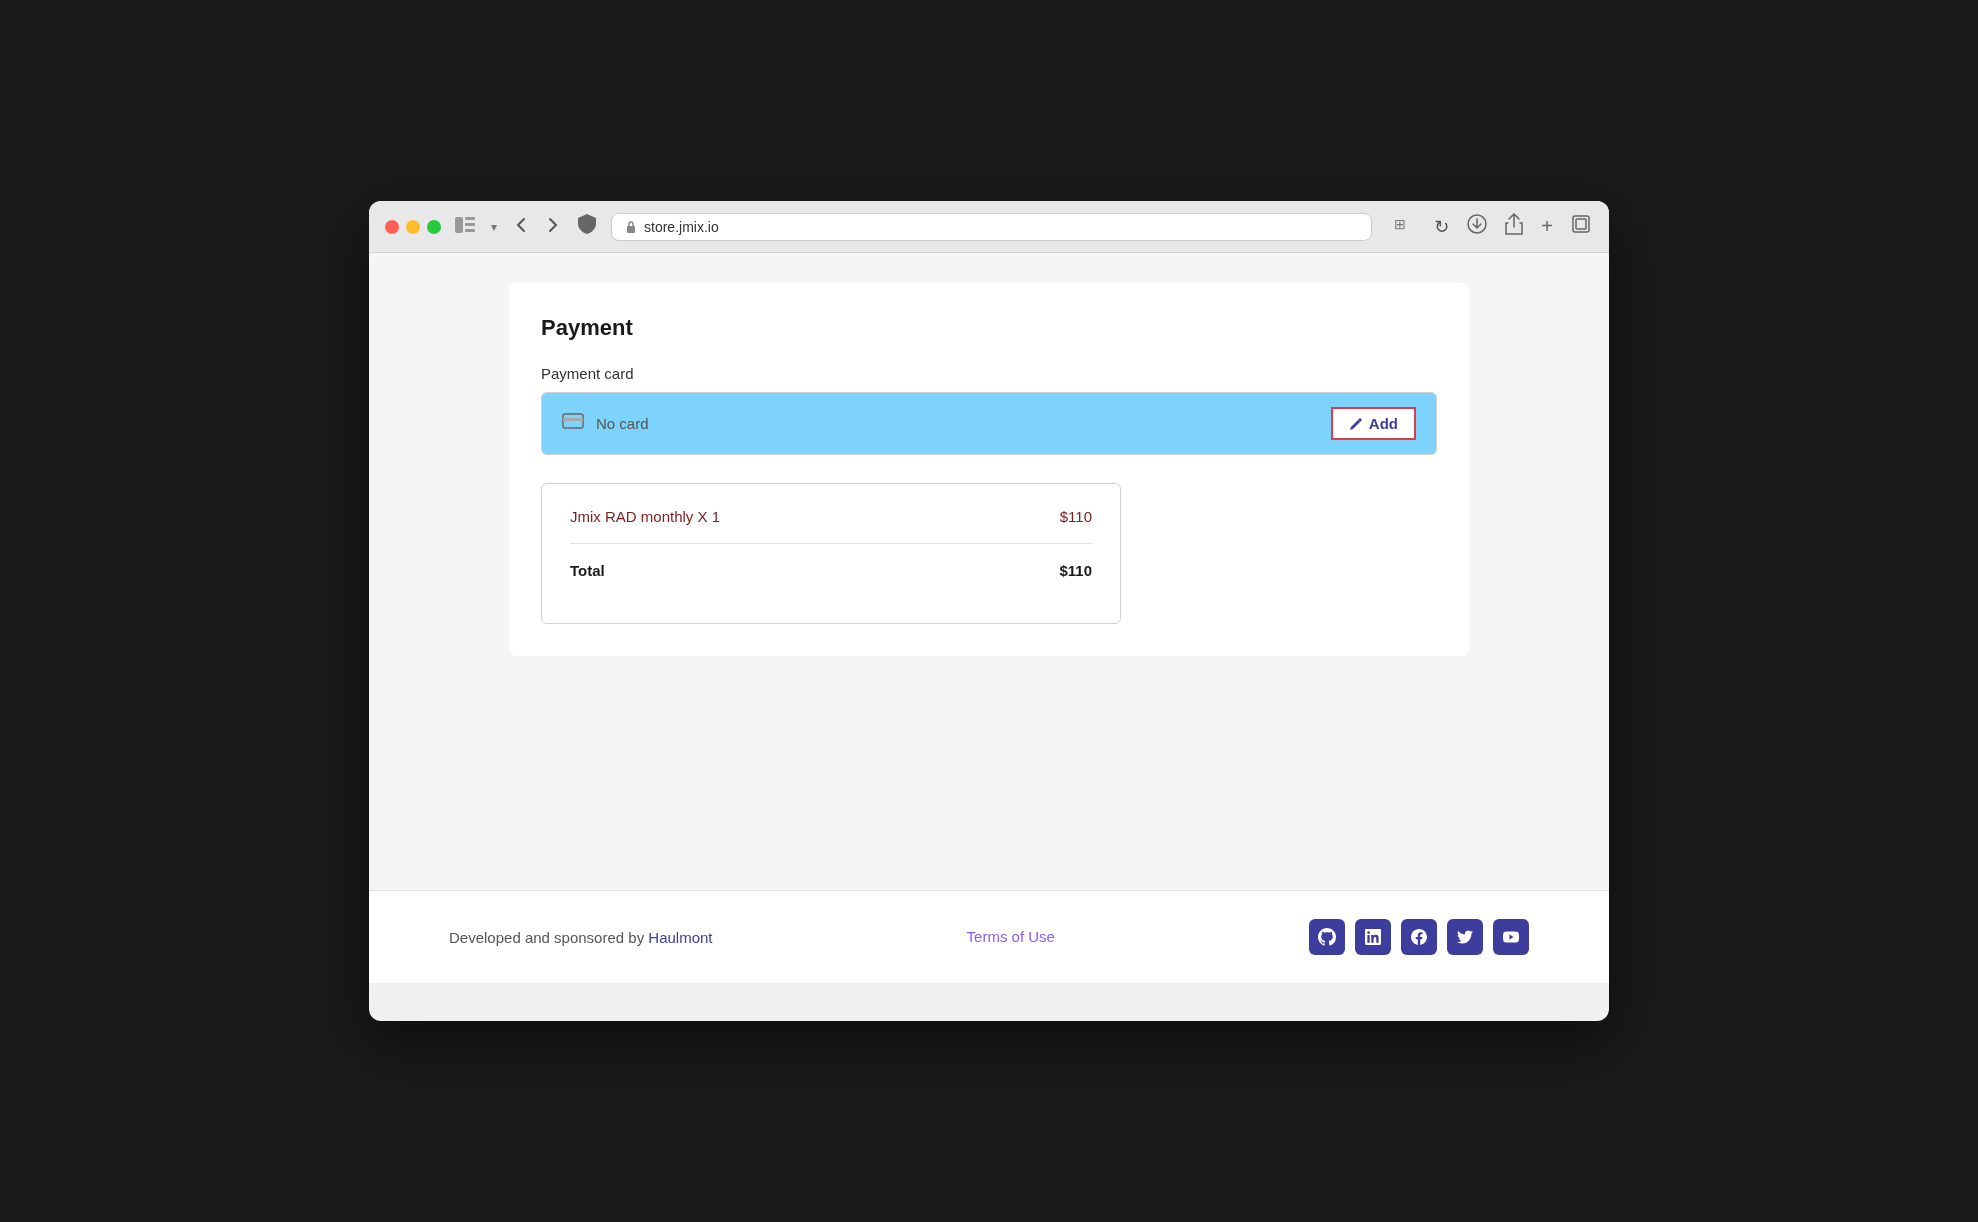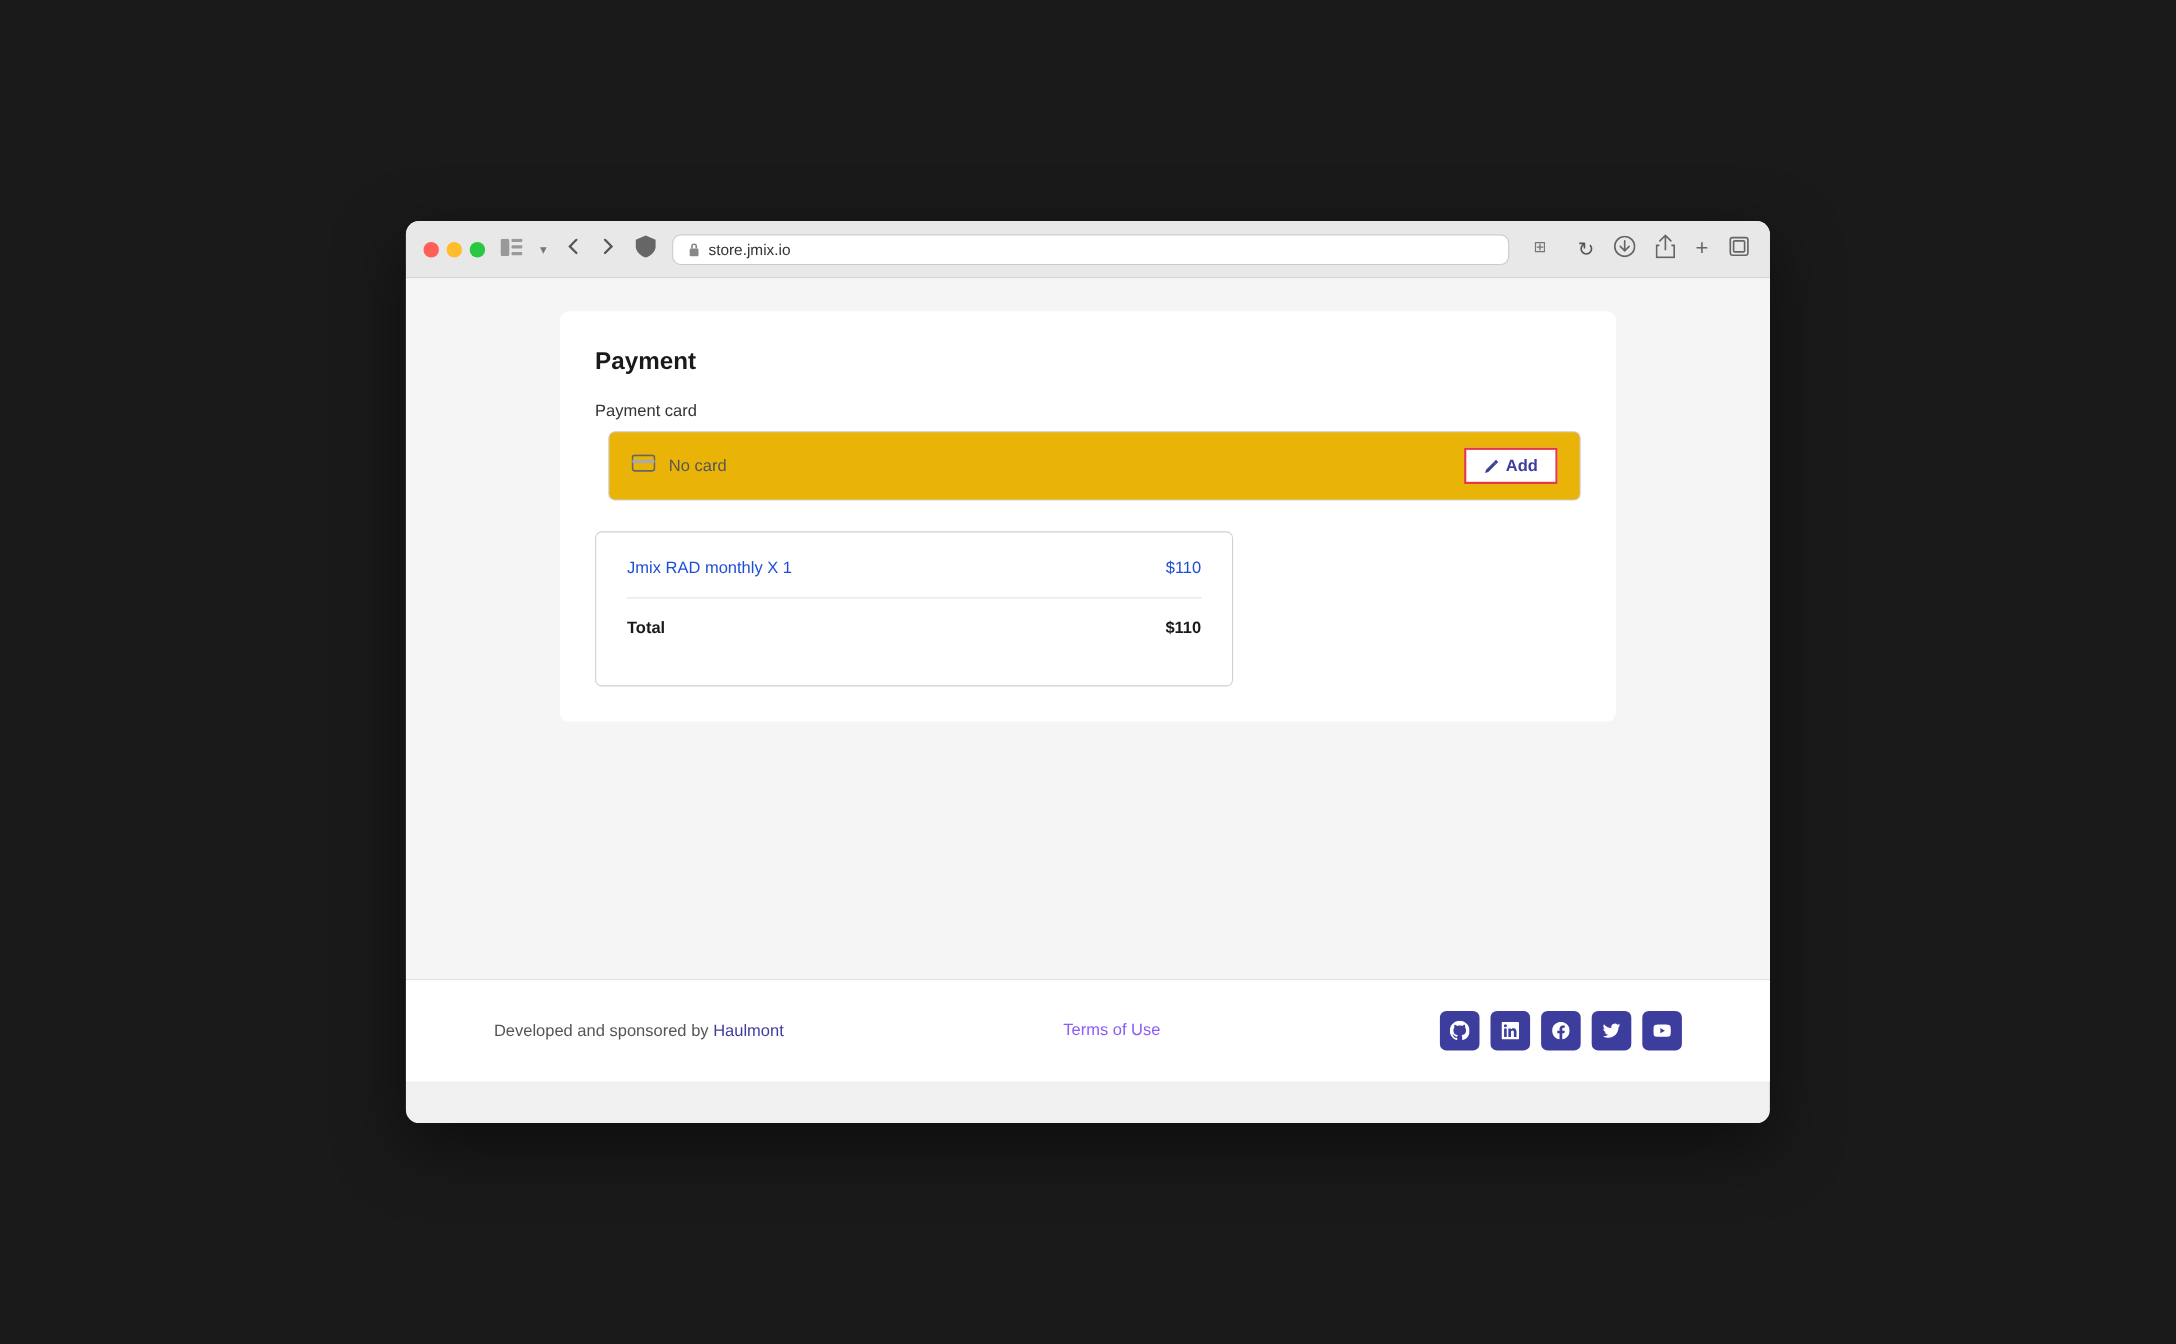--- a/index.html
+++ b/index.html
@@ -128,22 +128,21 @@
       margin-bottom: 10px;
     }
 
     .payment-card-field {
       border: 1px solid #d0d0d0;
       border-radius: 6px;
       padding: 14px 20px;
       display: flex;
       align-items: center;
       justify-content: space-between;
-      background: #eab308;
-      margin-left: 12px;
+      background: #7dd3fc;
     }
 
     .card-left {
       display: flex;
       align-items: center;
       gap: 12px;
       color: #555;
       font-size: 15px;
     }
 
@@ -172,21 +171,21 @@
       padding: 24px 28px;
       margin-top: 28px;
       max-width: 580px;
     }
 
     .order-row {
       display: flex;
       justify-content: space-between;
       align-items: center;
       font-size: 15px;
-      color: #1d4ed8;
+      color: #7f1d1d;
       padding-bottom: 18px;
     }
 
     .order-divider {
       border: none;
       border-top: 1px solid #e0e0e0;
       margin-bottom: 18px;
     }
 
     .order-total-row {

